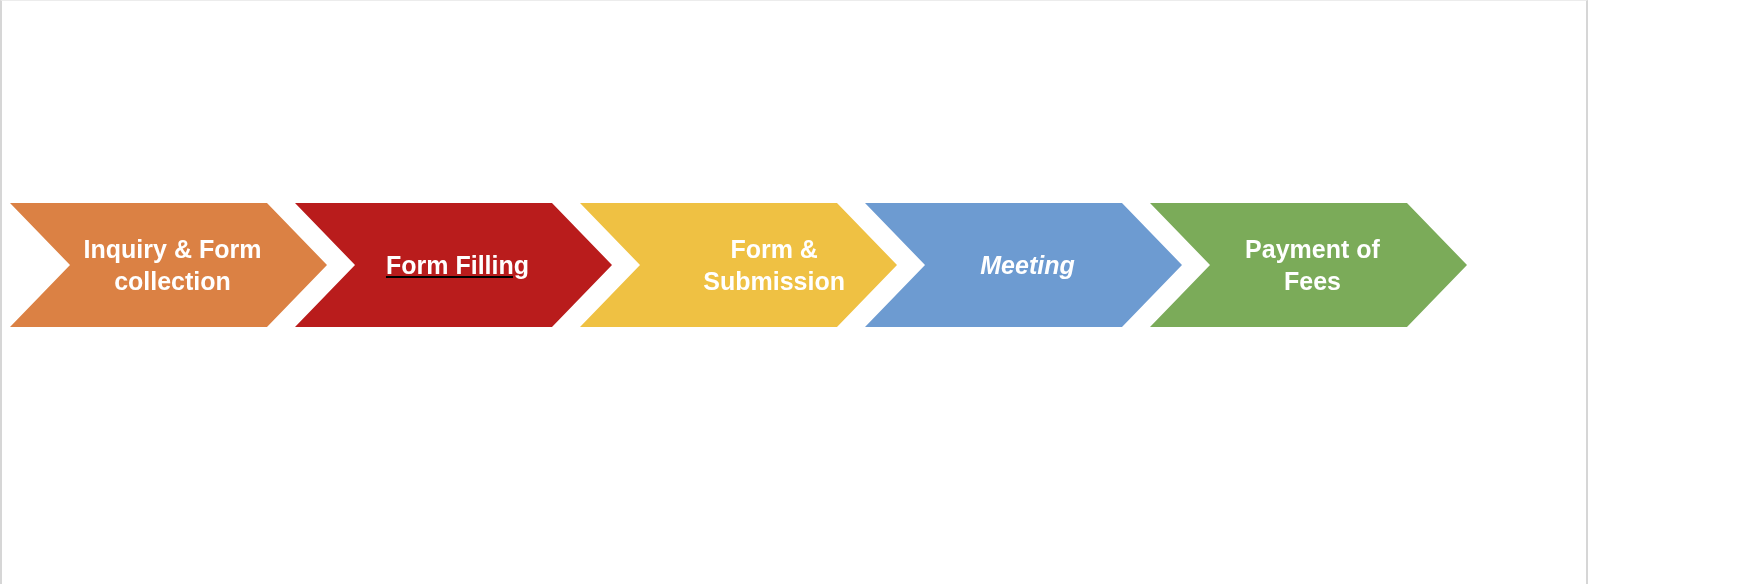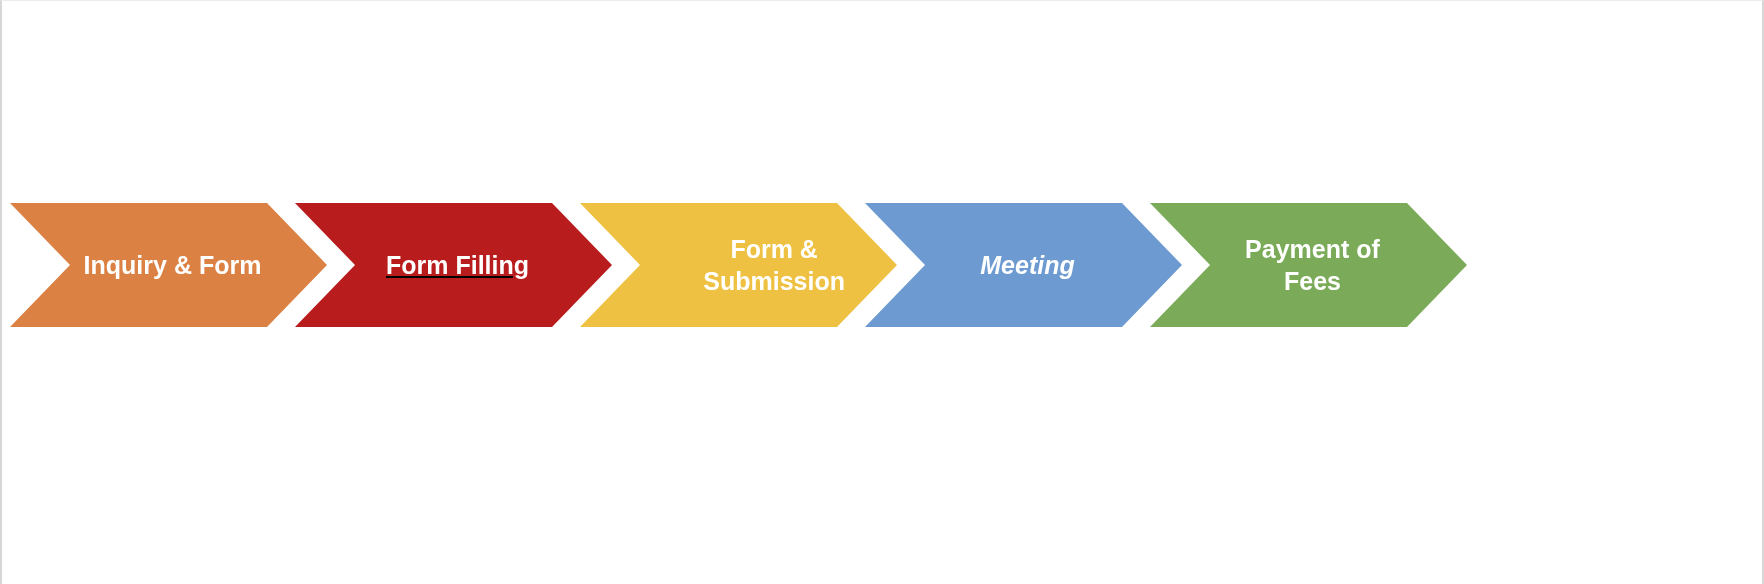--- a/index.html
+++ b/index.html
@@ -3,21 +3,21 @@
 <meta charset="utf-8">
 <style>
   html, body {
     margin: 0;
     padding: 0;
     background: #ffffff;
     font-family: "Liberation Sans", "DejaVu Sans", sans-serif;
   }
   .canvas {
     position: relative;
-    width: 1764px;
+    width: 1588px;
     height: 584px;
     background: #ffffff;
     border-left: 2px solid #d6d6d6;
     border-right: 2px solid #d6d6d6;
     border-top: 1px solid #ececec;
     box-sizing: border-box;
     overflow: hidden;
   }
   .flow-band {
     position: absolute;
@@ -56,20 +56,21 @@
 </style>
 </head>
 <body>
 
 <div class="canvas">
   <div class="flow-band">
 
     <div class="chevron" style="background-color: rgb(219, 129, 68);">
       <div class="chevron-label">
         <span>Inquiry &amp; Form</span>
+        <span>collection</span>
       </div>
     </div>
 
     <div class="chevron" style="background-color: #b91c1c; text-decoration: underline;">
       <div class="chevron-label">
         <span>Form Filling</span>
       </div>
     </div>
 
     <div class="chevron" style="background-color: rgb(239, 193, 67);">

